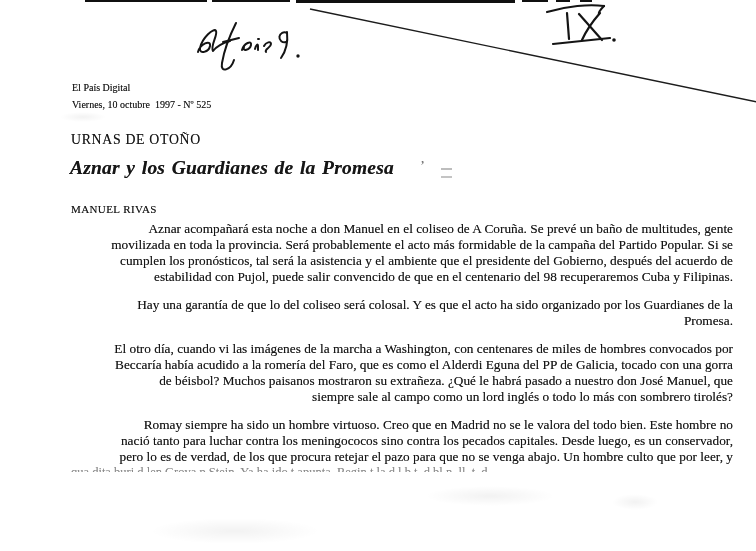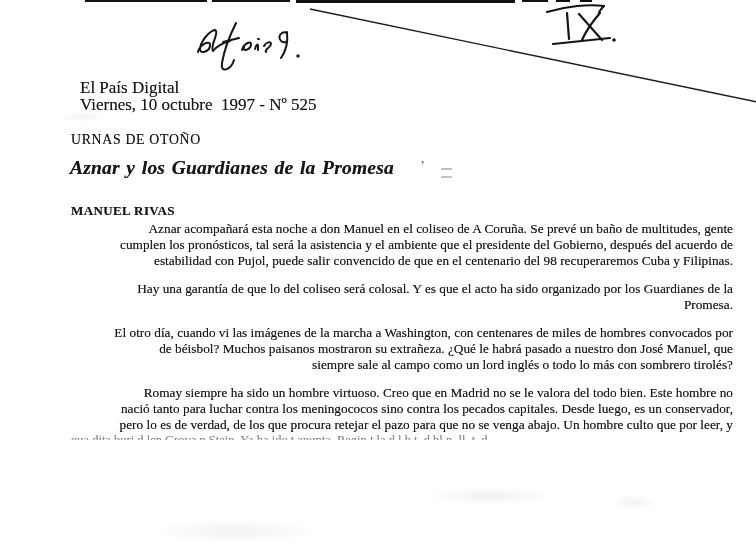--- a/index.html
+++ b/index.html
@@ -4,30 +4,30 @@
 <style>
   html,body{margin:0;padding:0;}
   body{
     width:756px;height:551px;position:relative;overflow:hidden;
     background:#ffffff;color:#161616;
     font-family:"Liberation Serif","DejaVu Serif",serif;
   }
   .abs{position:absolute;}
   .bar{position:absolute;background:#101010;}
   .scan-text{text-shadow:0 0 .5px rgba(25,25,25,.55);}
-  .header{left:80px;top:79px;font-size:17px;line-height:17px;}
+  .header{left:72px;top:79px;font-size:10px;line-height:17px;}
   .dateline{white-space:pre;}
   .kicker{left:71px;top:132px;font-size:13.8px;letter-spacing:.7px;}
   .title{
     left:70px;top:157px;font-size:19.5px;font-weight:bold;font-style:italic;
     letter-spacing:.2px;word-spacing:1.5px;
     text-shadow:0 0 .6px rgba(20,20,20,.6);
     text-align:right;
   }
-  .byline{left:71px;top:203px;font-size:13px;letter-spacing:.4px;font-weight:bold;}
+  .byline{left:71px;top:203px;font-size:11px;letter-spacing:.4px;}
   .article{left:71px;top:221px;width:662px;font-size:13.3px;}
   .para{margin:0 0 12px 0;}
   .tline{line-height:16px;white-space:pre;text-align:right;}
   .clipped{
     height:7px;overflow:hidden;opacity:.5;filter:blur(.4px);
     font-size:12.5px;line-height:14px;white-space:pre;
   }
   .pen{stroke:#141414;fill:none;stroke-linecap:round;stroke-linejoin:round;}
   .title-apostrophe{left:420px;top:158px;font-size:15px;color:#6a6a6a;}
   .equals-smudge{left:441px;top:168px;width:11px;height:6px;
@@ -85,29 +85,31 @@
 <div class="abs title">Aznar y los Guardianes de la Promesa</div>
 
 <div class="abs title-apostrophe">’</div>
 <div class="abs equals-smudge"></div>
 
 <div class="abs byline scan-text">MANUEL RIVAS</div>
 
 <div class="abs article scan-text">
   <div class="para">
       <div class="tline">Aznar acompañará esta noche a don Manuel en el coliseo de A Coruña. Se prevé un baño de multitudes, gente</div>
+      <div class="tline">movilizada en toda la provincia. Será probablemente el acto más formidable de la campaña del Partido Popular. Si se</div>
       <div class="tline">cumplen los pronósticos, tal será la asistencia y el ambiente que el presidente del Gobierno, después del acuerdo de</div>
       <div class="tline">estabilidad con Pujol, puede salir convencido de que en el centenario del 98 recuperaremos Cuba y Filipinas.</div>
     </div>
   <div class="para">
       <div class="tline">Hay una garantía de que lo del coliseo será colosal. Y es que el acto ha sido organizado por los Guardianes de la</div>
       <div class="tline">Promesa.</div>
     </div>
   <div class="para">
       <div class="tline">El otro día, cuando vi las imágenes de la marcha a Washington, con centenares de miles de hombres convocados por</div>
+      <div class="tline">Beccaría había acudido a la romería del Faro, que es como el Alderdi Eguna del PP de Galicia, tocado con una gorra</div>
       <div class="tline">de béisbol? Muchos paisanos mostraron su extrañeza. ¿Qué le habrá pasado a nuestro don José Manuel, que</div>
       <div class="tline">siempre sale al campo como un lord inglés o todo lo más con sombrero tirolés?</div>
     </div>
   <div class="para" style="margin-bottom:0">
       <div class="tline">Romay siempre ha sido un hombre virtuoso. Creo que en Madrid no se le valora del todo bien. Este hombre no</div>
       <div class="tline">nació tanto para luchar contra los meningococos sino contra los pecados capitales. Desde luego, es un conservador,</div>
       <div class="tline">pero lo es de verdad, de los que procura retejar el pazo para que no se venga abajo. Un hombre culto que por leer, y</div>
     </div>
   <div class="clipped">qua dita buri d len Grova p Stein  Ya ha ido t apunta  Regin t la d l b t  d bl n  ll  t  d</div>
 </div>

